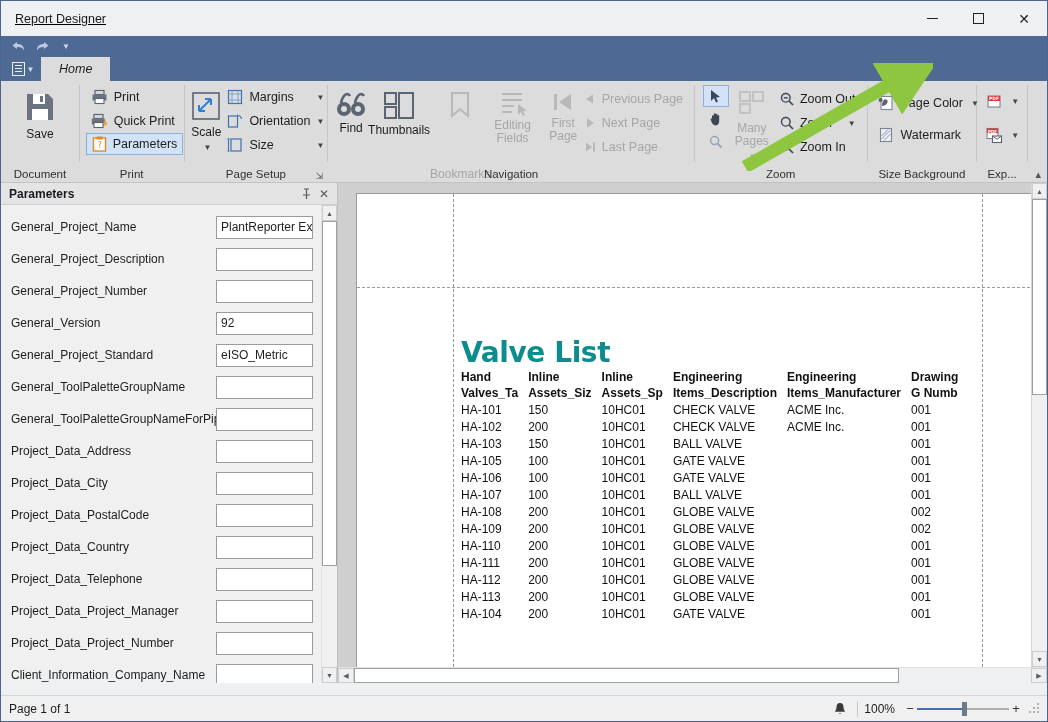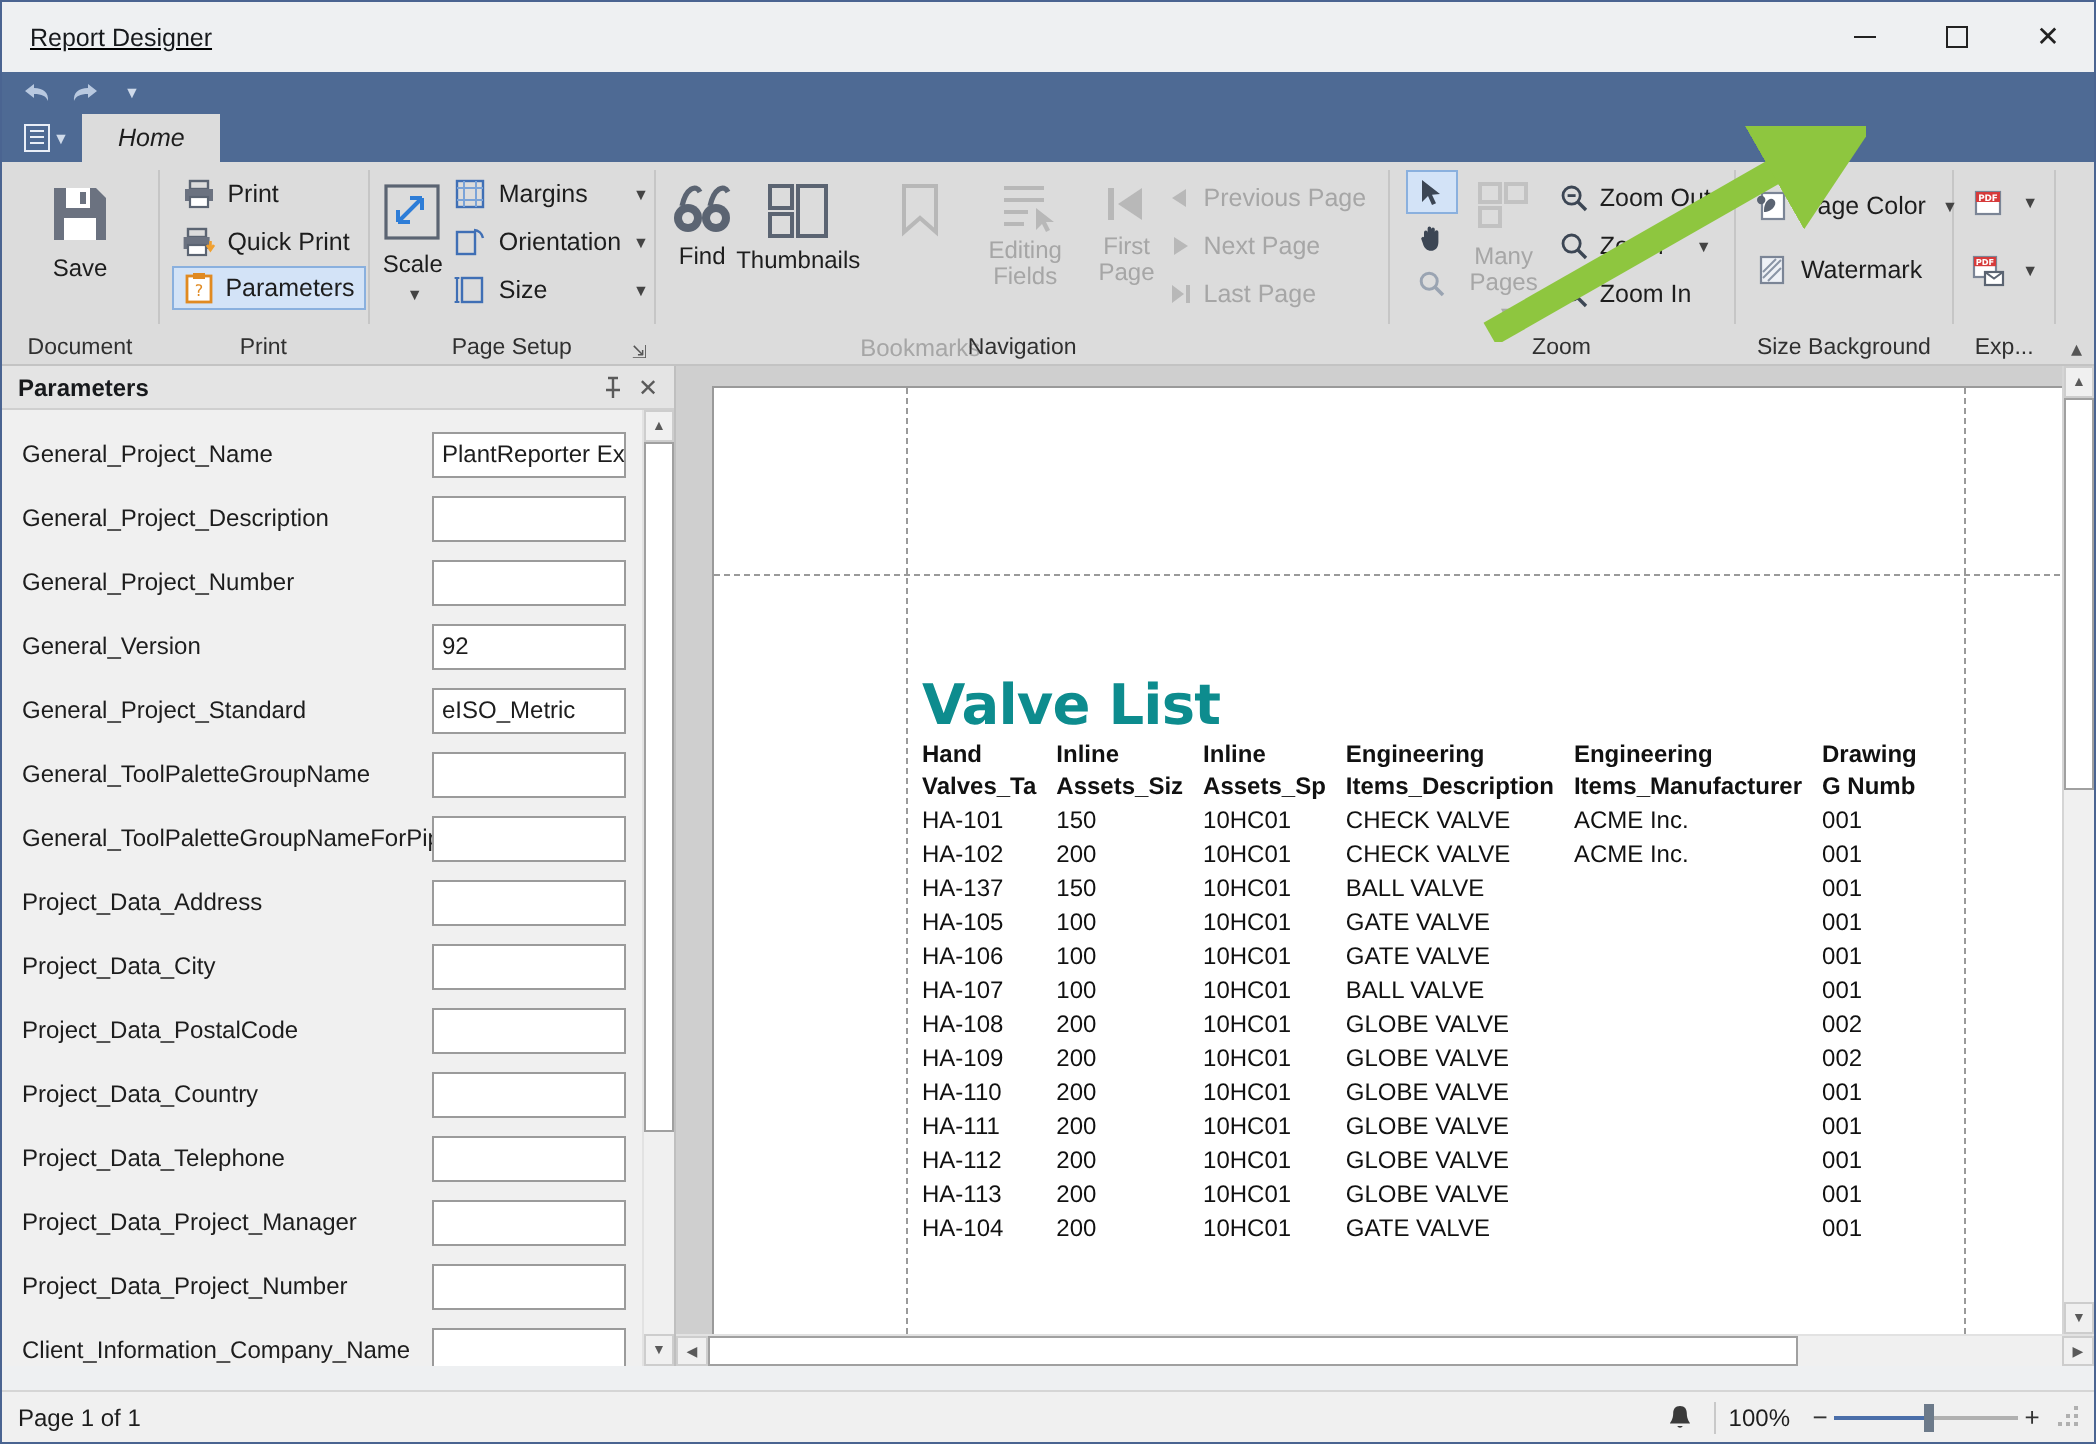--- a/index.html
+++ b/index.html
@@ -779,21 +779,21 @@
                   </tr>
                   <tr>
                     <td>HA-102</td>
                     <td>200</td>
                     <td>10HC01</td>
                     <td>CHECK VALVE</td>
                     <td>ACME Inc.</td>
                     <td>001</td>
                   </tr>
                   <tr>
-                    <td>HA-137</td>
+                    <td>HA-103</td>
                     <td>150</td>
                     <td>10HC01</td>
                     <td>BALL VALVE</td>
                     <td></td>
                     <td>001</td>
                   </tr>
                   <tr>
                     <td>HA-105</td>
                     <td>100</td>
                     <td>10HC01</td>

